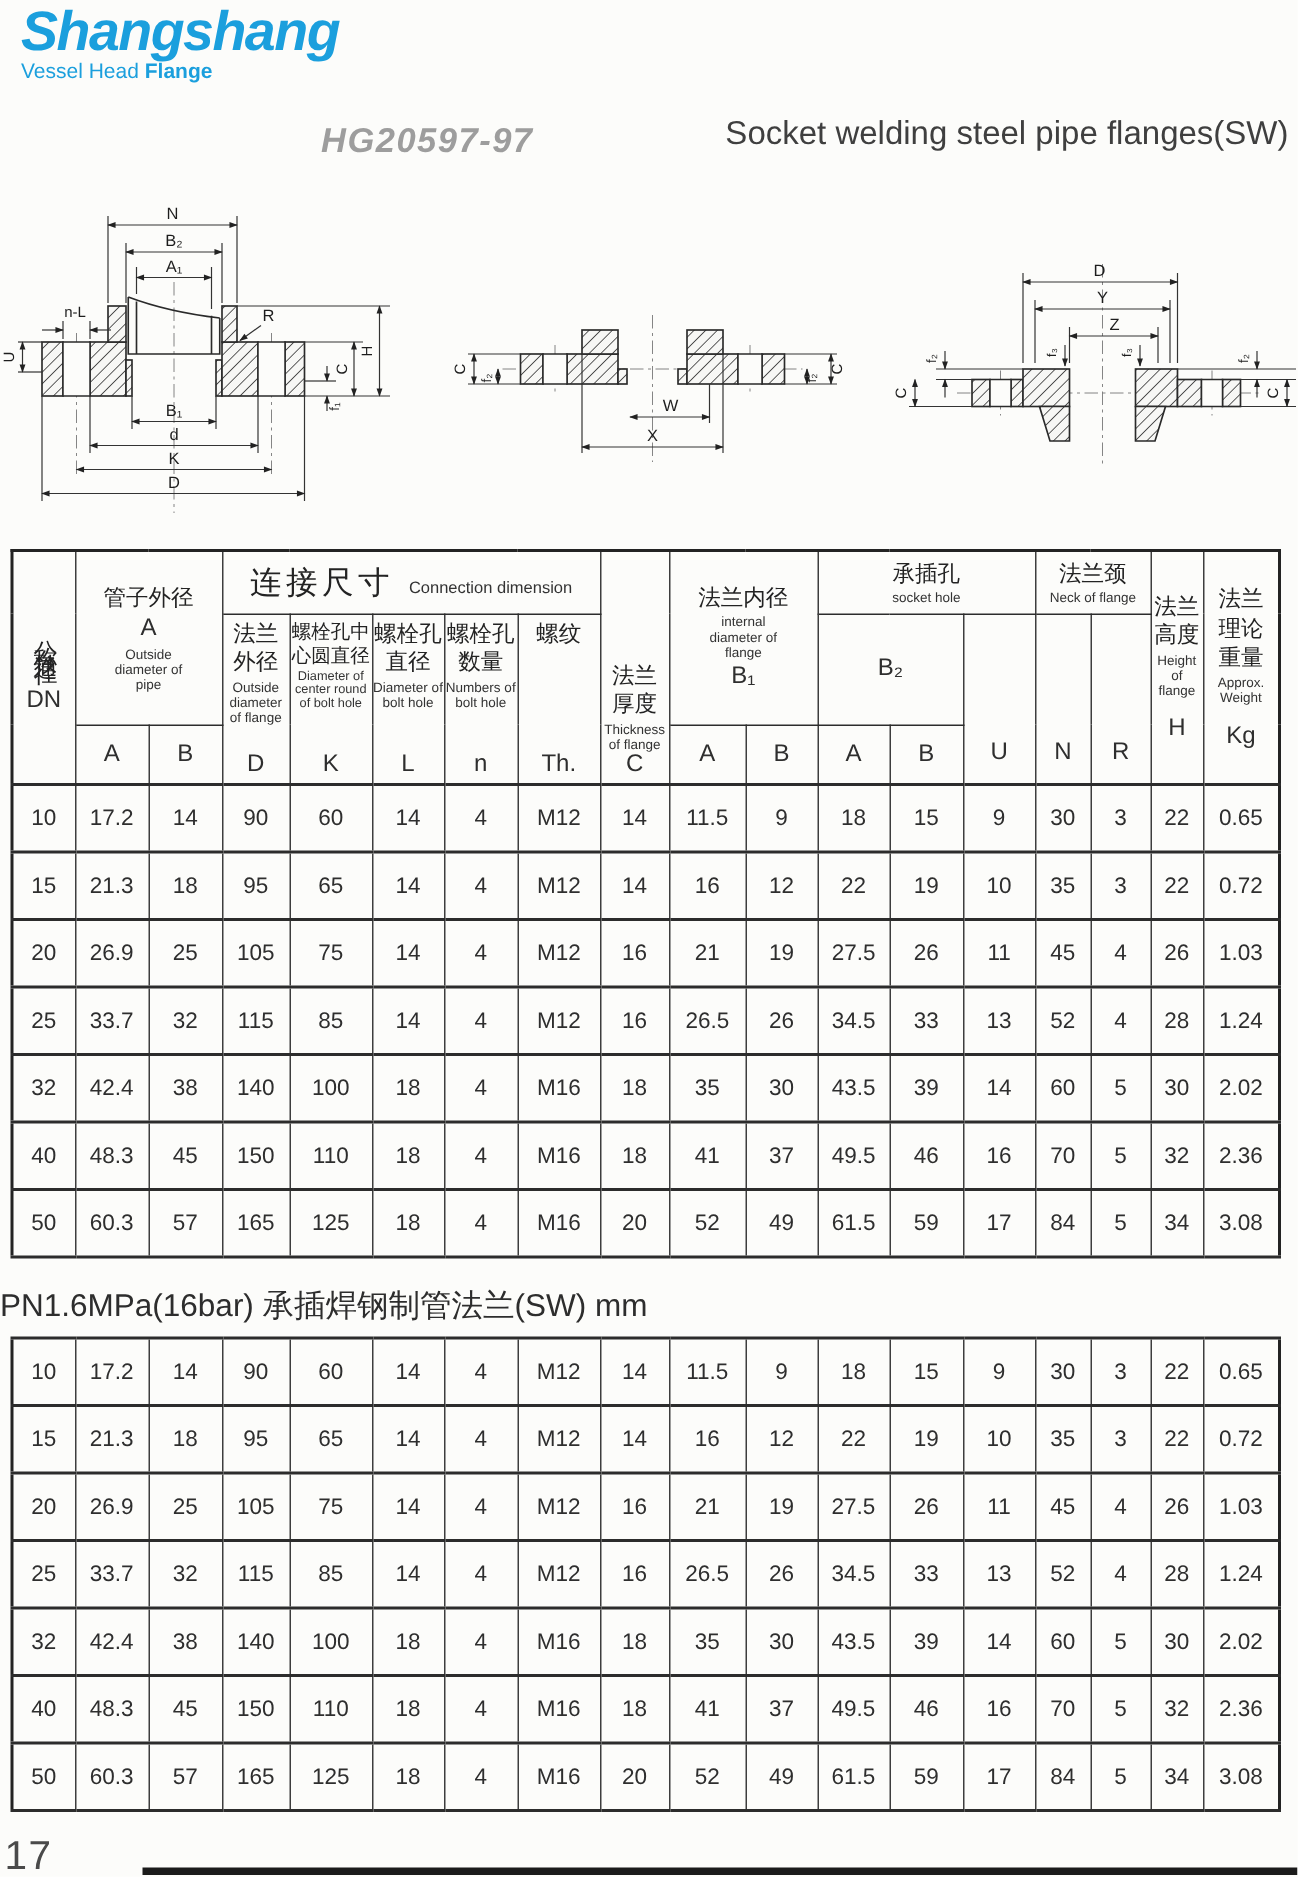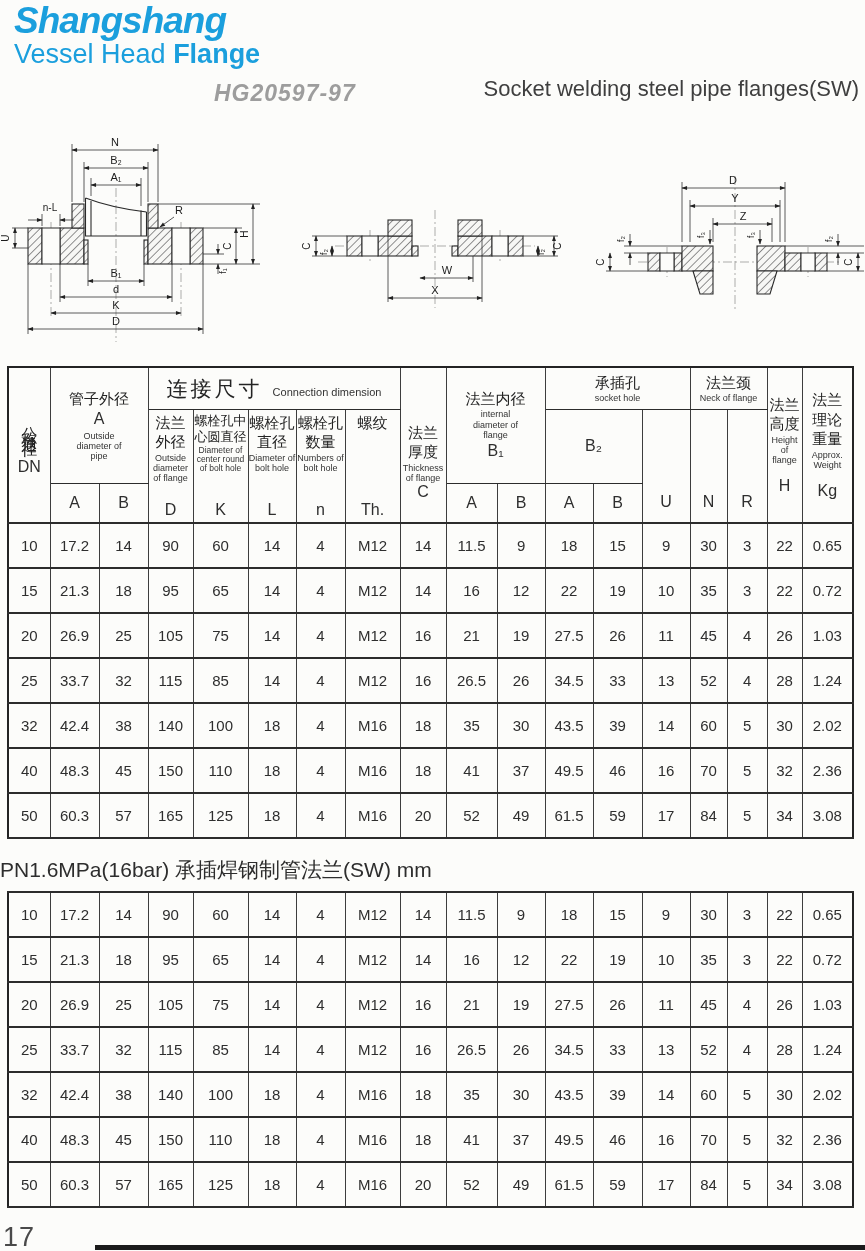--- a/index.html
+++ b/index.html
@@ -2,21 +2,21 @@
 <html><head>
 <meta charset="utf-8">
 <style>
   * { box-sizing: border-box; margin: 0; padding: 0; }
   body { background: #ffffff; font-family: "Liberation Sans", sans-serif; }
   .page { position: relative; width: 865px; height: 1251px; background: #fcfcfa; overflow: hidden; color: #333; }
 
   
   .brand { position: absolute; left: 14px; top: 2px; }
   .brand-name { font-size: 37px; font-weight: bold; font-style: italic; letter-spacing: -1px; line-height: 1.05; }
-  .brand-tag { font-size: 27px; margin-top: -2px; letter-spacing: 0px; }
+  .brand-tag { font-size: 14px; margin-top: -2px; letter-spacing: 0px; }
   .brand-tag .bold { font-weight: bold; }
   .doc-title { position: absolute; left: 212px; top: 26px; font-size: 30px; font-weight: bold; color: #3e3e3e; white-space: nowrap; }
   .doc-standard { position: absolute; left: 214px; top: 80px; font-size: 23px; font-weight: bold; font-style: italic; color: #9d9d9d; letter-spacing: 1px; }
   .doc-subtitle { position: absolute; right: 6px; top: 76px; font-size: 22px; color: #3f3f3f; }
 
   
   .figs { position: absolute; top: 128px; left: 0; width: 865px; height: 234px; display: flex; }
   .fig svg { display: block; }
   svg text { font-family: "Liberation Sans", sans-serif; fill: #1d1d1d; }
   .ol { stroke: #2a2a2a; stroke-width: 1.1; fill: none; }
@@ -42,21 +42,21 @@
   .w2 { display: inline-block; width: 2.35em; }
   .w3 { display: inline-block; width: 3.4em; }
   .en { font-size: 9px; line-height: 1.12; color: #333; margin-top: 1px; }
   .en.xs { font-size: 8.5px; line-height: 1.05; }
   .en.nw { max-width: 64px; margin: 1px auto 0; }
   .en-in { font-size: 11px; margin-left: 10px; display: inline; color: #333; }
   .gsym { font-size: 16px; line-height: 1.3; margin-top: 1px; }
   .sym-b { font-size: 16px; }
   .vbot { vertical-align: bottom !important; padding-bottom: 11px !important; }
   .subwrap { display: flex; flex-direction: column; justify-content: space-between; height: 106px; align-items: center; }
-  .thickwrap { display: flex; flex-direction: column; justify-content: center; height: 148px; align-items: center; padding-top: 34px; }
+  .thickwrap { display: flex; flex-direction: column; justify-content: flex-end; height: 148px; align-items: center; padding-top: 34px; }
   .tallwrap { display: flex; flex-direction: column; justify-content: center; height: 150px; align-items: center; }
   .tallwrap .mt { margin-top: 12px; font-size: 16px; }
   .dnwrap { display: flex; flex-direction: column; justify-content: center; align-items: center; height: 150px; gap: 20px; }
   .vert { writing-mode: vertical-lr; text-orientation: upright; font-size: 16px; letter-spacing: 5px; line-height: 1; color: #232323; }
   .dn-sym { font-size: 16px; margin-top: 4px; }
 
   .section2-title { position: absolute; left: 0px; top: 856px; font-size: 21px; color: #2d2d2d; }
   .page-number { position: absolute; left: 3px; top: 1222px; font-size: 27px; color: #4a4a4a; letter-spacing: 1px; }
   .bottom-rule { position: absolute; left: 95px; top: 1245px; width: 770px; height: 5px; background: #1b1b1b; }
 </style>

